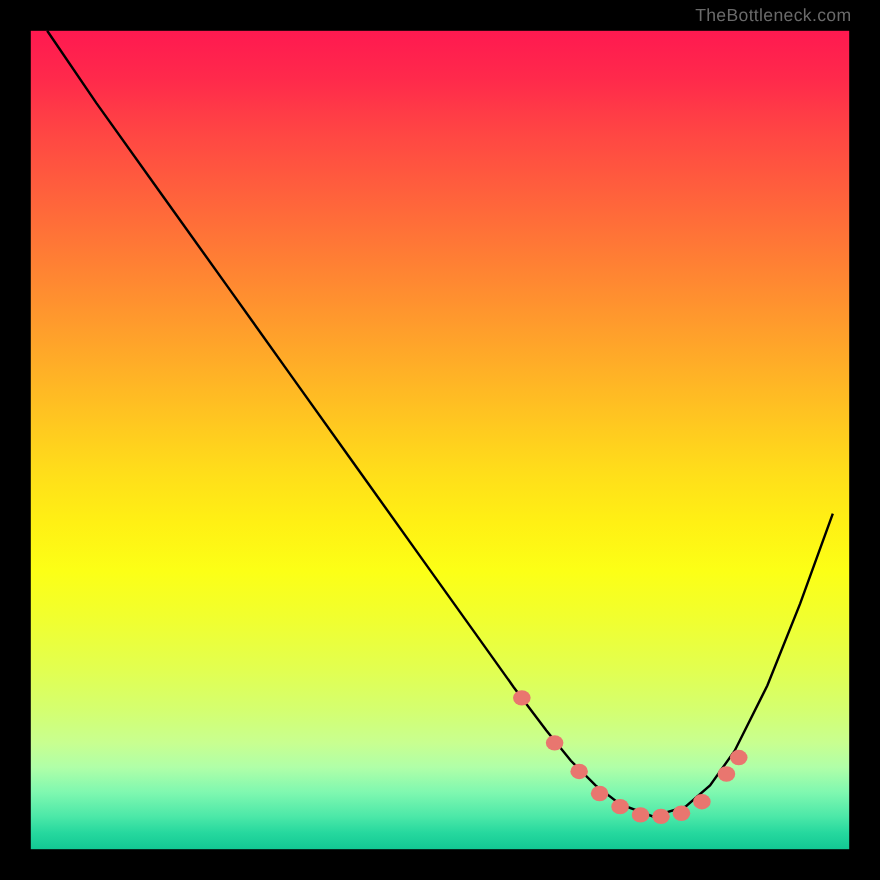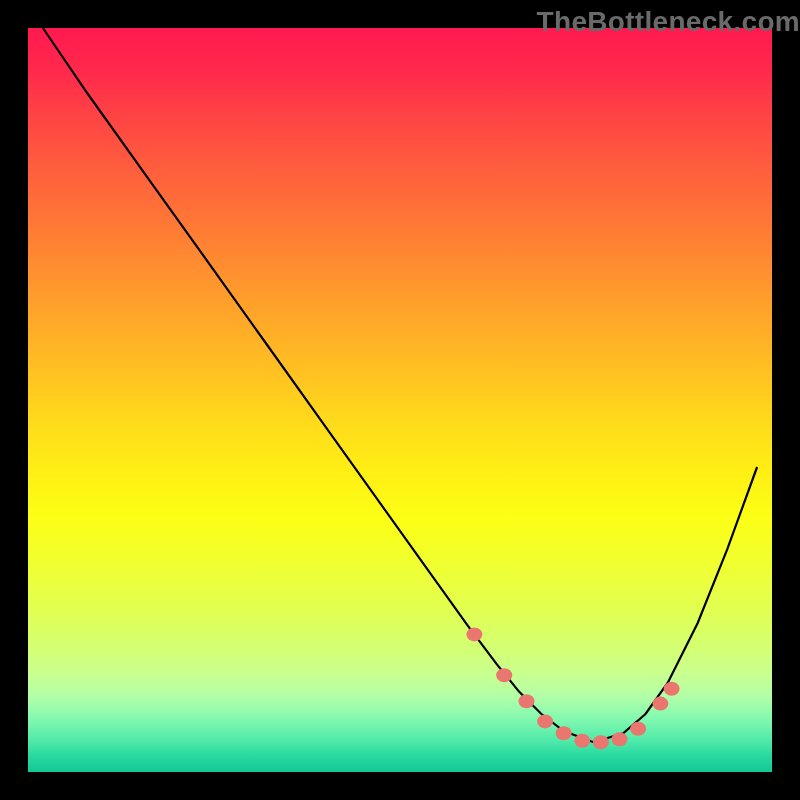--- a/index.html
+++ b/index.html
@@ -7,24 +7,24 @@
     width: 800px;
     height: 800px;
     background: #000;
     position: relative;
     font-family: Arial, sans-serif;
     overflow: hidden;
   }
   .watermark {
     position: absolute;
     top: 6px;
-    right: 0;
+    right: 26px;
     color: #6a6a6a;
-    font-size: 28px;
-    font-weight: 700;
+    font-size: 16px;
+    font-weight: 400;
     letter-spacing: 0.3px;
     z-index: 10;
   }
   .plot-area {
     position: absolute;
     left: 28px;
     top: 28px;
     width: 744px;
     height: 744px;
   }

